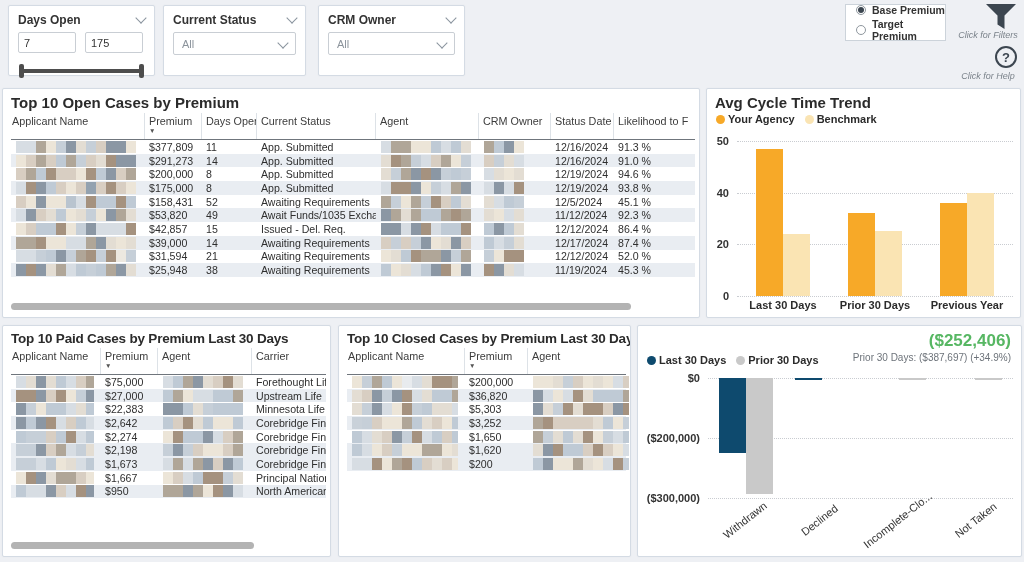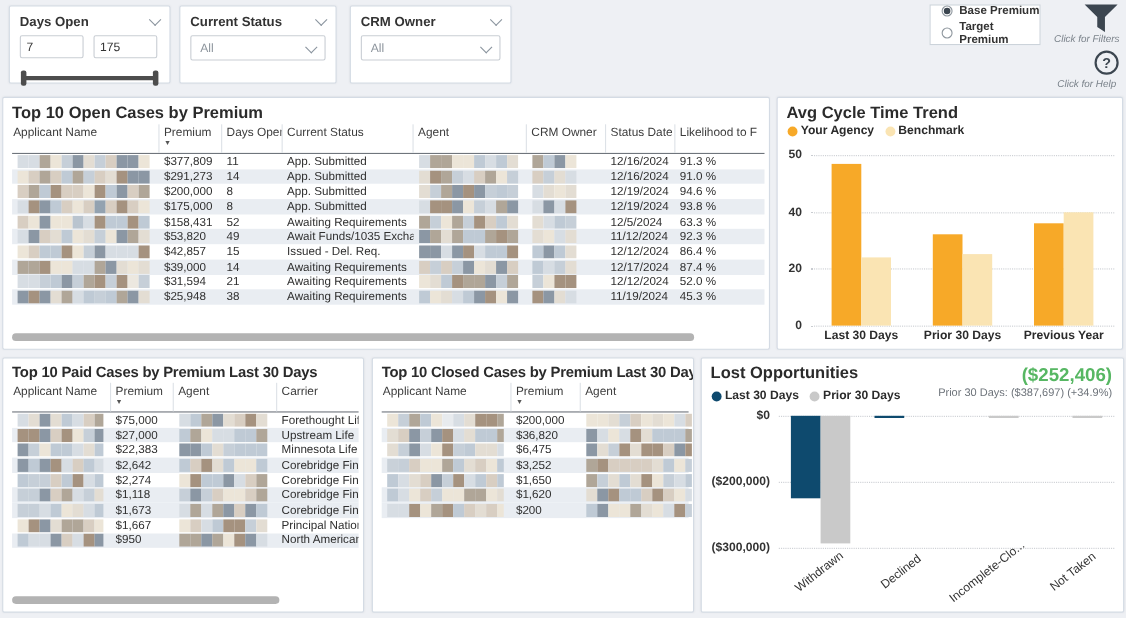--- a/index.html
+++ b/index.html
@@ -321,21 +321,21 @@
           <i style="background:#bfcad5"></i>
           <i style="background:#e3ddd3"></i>
         </span>
         <span class="mosaic" style="width:46px">
           <i style="background:#e3ddd3"></i>
           <i style="background:#d7dde3"></i>
           <i style="background:#bfcad5"></i>
           <i style="background:#c6cfd8"></i>
         </span>
         <span>12/5/2024</span>
-        <span>63.3 %</span>
+        <span>45.1 %</span>
       </div>
       <div class="trow og alt">
         <span class="mosaic" style="width:127px">
           <i style="background:#d7dde3"></i>
           <i style="background:#8b97a4"></i>
           <i style="background:#d8cec2"></i>
           <i style="background:#e3ddd3"></i>
           <i style="background:#bfcad5"></i>
           <i style="background:#ece5d8"></i>
           <i style="background:#e3ddd3"></i>
@@ -696,21 +696,21 @@
         <span class="mosaic" style="width:82px">
           <i style="background:#c6cfd8"></i>
           <i style="background:#c6cfd8"></i>
           <i style="background:#8b97a4"></i>
           <i style="background:#d8cec2"></i>
           <i style="background:#b0a698"></i>
           <i style="background:#d7dde3"></i>
           <i style="background:#c6cfd8"></i>
           <i style="background:#e3ddd3"></i>
         </span>
-        <span>$1,118</span>
+        <span>$2,198</span>
         <span class="mosaic" style="width:88px">
           <i style="background:#c6cfd8"></i>
           <i style="background:#8b97a4"></i>
           <i style="background:#c6cfd8"></i>
           <i style="background:#d8cec2"></i>
           <i style="background:#ece5d8"></i>
           <i style="background:#ece5d8"></i>
           <i style="background:#d8cec2"></i>
           <i style="background:#b0a698"></i>
         </span>
@@ -863,21 +863,21 @@
           <i style="background:#8b97a4"></i>
           <i style="background:#d7dde3"></i>
           <i style="background:#ece5d8"></i>
           <i style="background:#a5927f"></i>
           <i style="background:#c6cfd8"></i>
           <i style="background:#bfcad5"></i>
           <i style="background:#e3ddd3"></i>
           <i style="background:#e3ddd3"></i>
           <i style="background:#d7dde3"></i>
         </span>
-        <span>$6,475</span>
+        <span>$5,303</span>
         <span class="mosaic" style="width:100px">
           <i style="background:#8b97a4"></i>
           <i style="background:#e3ddd3"></i>
           <i style="background:#c6cfd8"></i>
           <i style="background:#a5927f"></i>
           <i style="background:#e3ddd3"></i>
           <i style="background:#a5927f"></i>
           <i style="background:#a5927f"></i>
           <i style="background:#d8cec2"></i>
           <i style="background:#8b97a4"></i>
@@ -993,21 +993,20 @@
           <i style="background:#ece5d8"></i>
           <i style="background:#d7dde3"></i>
           <i style="background:#a5927f"></i>
           <i style="background:#c6cfd8"></i>
         </span>
       </div>
     </div>
 </div>
 
 <div class="panel" style="left:637px; top:325px; width:385px; height:232px;">
-  <div class="ptitle">Lost Opportunities</div>
   <div class="lost-total">($252,406)</div>
   <div class="lost-sub">Prior 30 Days: ($387,697) (+34.9%)</div>
   <div class="legend" id="lost-legend" style="position:absolute; left:9px; top:28px;">
       <span class="leg-item"><span class="dot" style="background:#0E4A6E"></span>Last 30 Days</span>
       <span class="leg-item"><span class="dot" style="background:#C9C9C9"></span>Prior 30 Days</span>
     </div>
   <div id="lost-yaxis">
       <span class="ylab" style="left:0; width:62px; top:52px;">$0</span>
       <span class="ylab" style="left:0; width:62px; top:112px;">($200,000)</span>
       <span class="ylab" style="left:0; width:62px; top:172px;">($300,000)</span>

